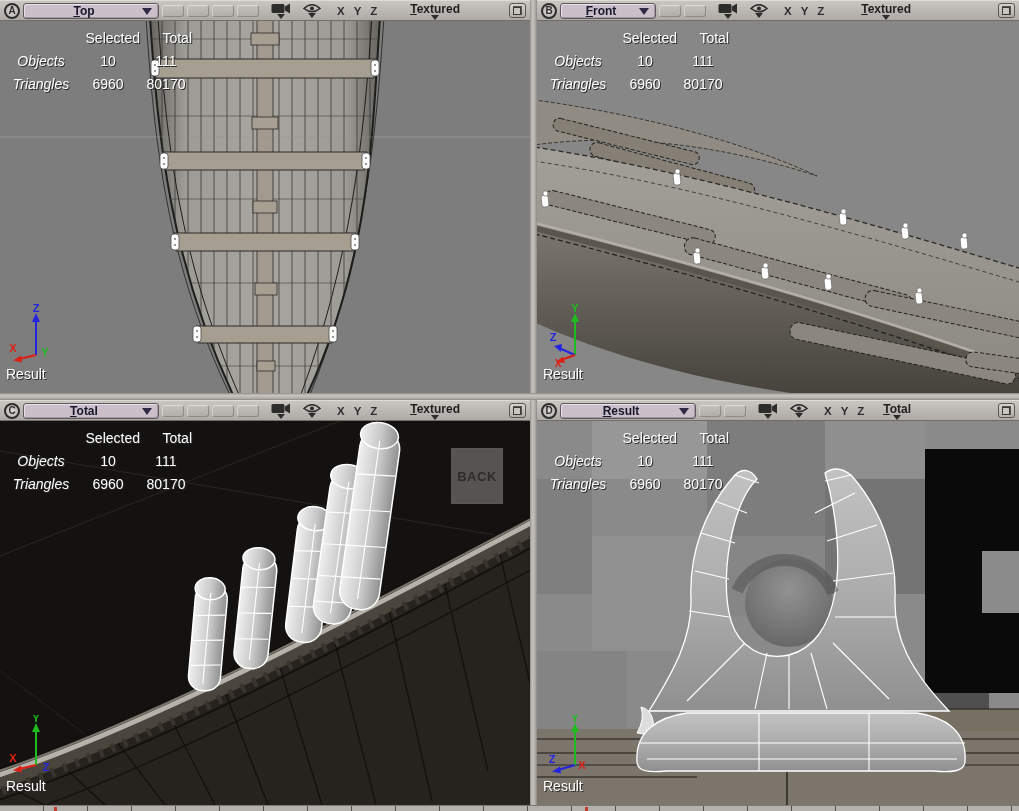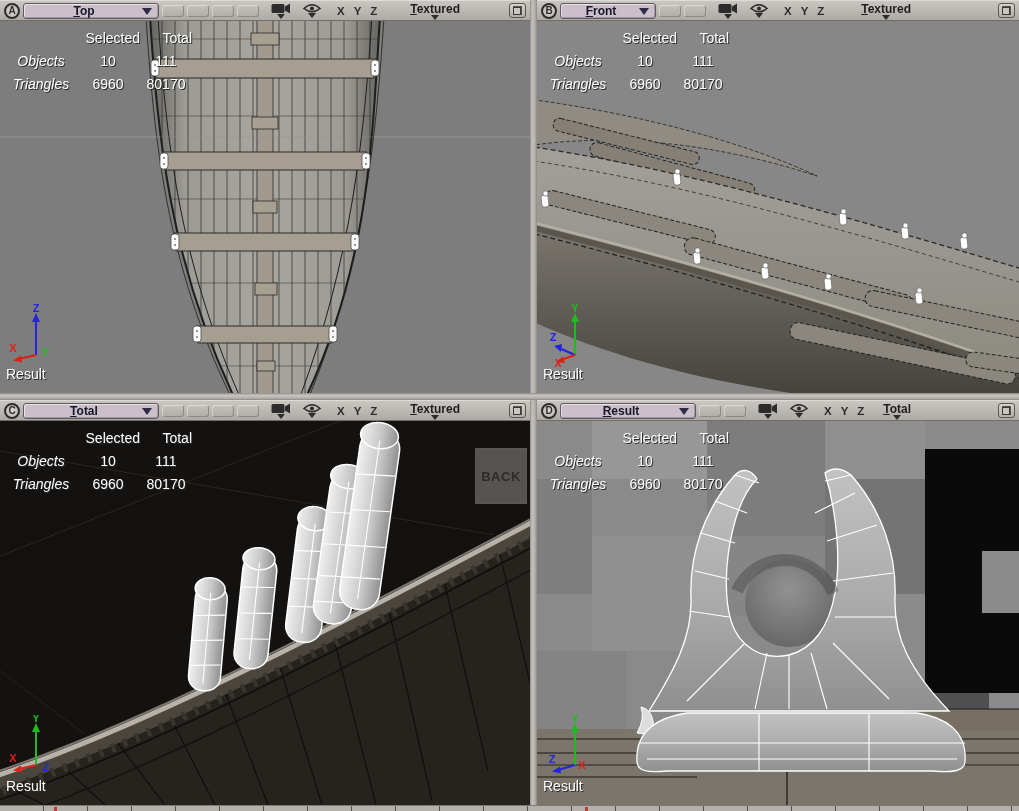--- a/index.html
+++ b/index.html
@@ -56,21 +56,21 @@
     text-shadow:1px 1px 0 #2b2b2b; display:grid; grid-template-columns:70px 64px 52px;
     row-gap:7px; z-index:4; }
   .stats .hdr-sel, .stats .hdr-tot { text-align:right; }
   .stats .lab { text-align:center;font-style:italic; }
   .stats .num { text-align:center; }
 
   .result { position:absolute; left:6px; bottom:11px; color:#fff; font-size:14px;
     text-shadow:1px 1px 0 #2b2b2b; z-index:4; }
   .gizmo { position:absolute; left:8px; bottom:26px; z-index:4; }
 
-  .back-overlay { position:absolute; left:475px; top:27px; width:52px; height:56px;
+  .back-overlay { position:absolute; left:451px; top:27px; width:52px; height:56px;
     background:rgba(152,150,145,0.5); border:1px solid rgba(95,93,89,0.55);
     display:flex; align-items:center; justify-content:center; font-weight:bold; font-size:13px;
     color:#2e2c29; letter-spacing:.5px; z-index:4; }
 
   .divider-v { position:absolute; left:530px; top:0; width:7px; height:805px;
     background:linear-gradient(90deg,#8f8c89,#c6c3bf 30%,#b2afab 72%,#8a8784); }
   .divider-h { position:absolute; left:0; top:393px; width:1019px; height:7px;
     background:linear-gradient(#8f8c89,#c8c5c1 35%,#b2afab 75%,#8a8784); }
   .bottom-strip { position:absolute; left:0; top:805px; width:1019px; height:6px;
     background-color:#b4b1ad; border-top:1px solid #7c7976;

